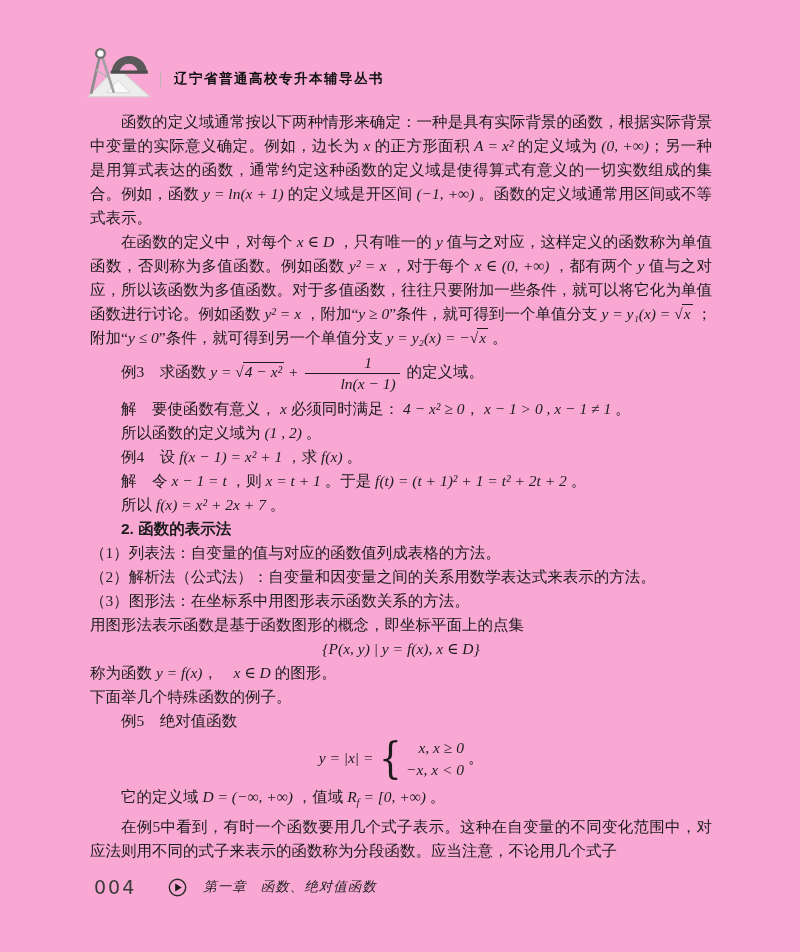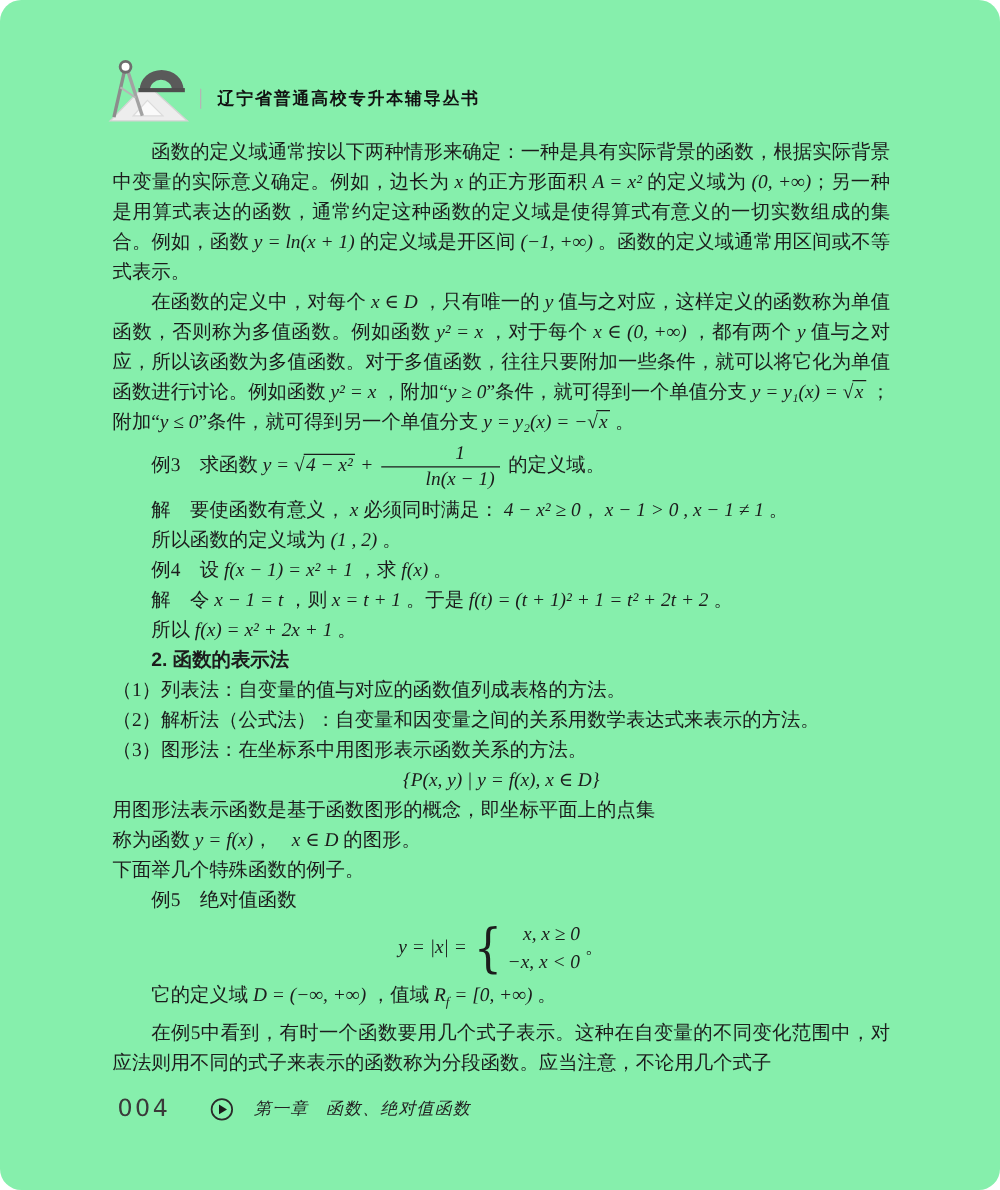--- a/index.html
+++ b/index.html
@@ -1,21 +1,21 @@
 <!DOCTYPE html>
 <html><head>
 <meta charset="utf-8">
 <style>
   html,body{margin:0;padding:0;}
   body{
     width:800px;height:952px;position:relative;background:#ffffff;
     font-family:"Liberation Serif","DejaVu Serif",serif;color:#1c1c1c;
     overflow:hidden;
   }
-  .page{position:absolute;inset:0;background:#86efac;border-radius:17px;}
+  .page{position:absolute;inset:0;background:#f9a8d4;}
 
   
   .header{position:absolute;left:86px;top:44px;height:56px;display:flex;align-items:center;}
   .logo{width:66px;height:54px;flex:0 0 auto;}
   .hdr-divider{width:1px;height:16px;background:#b5b5b5;margin:14px 0 0 8px;}
   .series-title{
     font-family:"Liberation Sans","DejaVu Sans",sans-serif;font-weight:bold;
     font-size:13.5px;color:#111;letter-spacing:1.5px;margin:14px 0 0 13px;white-space:nowrap;
   }
 
@@ -82,27 +82,27 @@
     <p class="para indent"><span>函数的定义域通常按以下两种情形来确定：一种是具有实际背景的函数，根据实际背景中变量的实际意义确定。例如，边长为 </span><span class="math">x</span><span> 的正方形面积 </span><span class="math">A = x²</span><span> 的定义域为 </span><span class="math">(0, +∞)</span><span>；另一种是用算式表达的函数，通常约定这种函数的定义域是使得算式有意义的一切实数组成的集合。例如，函数 </span><span class="math">y = ln(x + 1)</span><span> 的定义域是开区间 </span><span class="math">(−1, +∞)</span><span> 。函数的定义域通常用区间或不等式表示。</span></p>
     <p class="para indent"><span>在函数的定义中，对每个 </span><span class="math">x ∈ D</span><span> ，只有唯一的 </span><span class="math">y</span><span> 值与之对应，这样定义的函数称为单值函数，否则称为多值函数。例如函数 </span><span class="math">y² = x</span><span> ，对于每个 </span><span class="math">x ∈ (0, +∞)</span><span> ，都有两个 </span><span class="math">y</span><span> 值与之对应，所以该函数为多值函数。对于多值函数，往往只要附加一些条件，就可以将它化为单值函数进行讨论。例如函数 </span><span class="math">y² = x</span><span> ，附加“</span><span class="math">y ≥ 0</span><span>”条件，就可得到一个单值分支 </span><span class="math">y = y₁(x) = </span><span class="sqrt">√<span class="rad math">x</span></span><span> ；附加“</span><span class="math">y ≤ 0</span><span>”条件，就可得到另一个单值分支 </span><span class="math">y = y₂(x) = −</span><span class="sqrt">√<span class="rad math">x</span></span><span> 。</span></p>
     <p class="para indent formula-para"><span>例3　求函数 </span><span class="math">y = </span><span class="sqrt">√<span class="rad math">4 − x²</span></span><span class="math"> + </span><span class="frac">
           <span class="num math">1</span>
           <span class="den math">ln(x − 1)</span>
         </span><span> 的定义域。</span></p>
     <p class="para indent"><span>解　要使函数有意义， </span><span class="math">x</span><span> 必须同时满足： </span><span class="math">4 − x² ≥ 0</span><span>， </span><span class="math">x − 1 &gt; 0 , x − 1 ≠ 1</span><span> 。</span></p>
     <p class="para indent"><span>所以函数的定义域为 </span><span class="math">(1 , 2)</span><span> 。</span></p>
     <p class="para indent"><span>例4　设 </span><span class="math">f(x − 1) = x² + 1</span><span> ，求 </span><span class="math">f(x)</span><span> 。</span></p>
     <p class="para indent"><span>解　令 </span><span class="math">x − 1 = t</span><span> ，则 </span><span class="math">x = t + 1</span><span> 。于是 </span><span class="math">f(t) = (t + 1)² + 1 = t² + 2t + 2</span><span> 。</span></p>
-    <p class="para indent"><span>所以 </span><span class="math">f(x) = x² + 2x + 1</span><span> 。</span></p>
+    <p class="para indent"><span>所以 </span><span class="math">f(x) = x² + 2x + 7</span><span> 。</span></p>
     <p class="para indent heading"><span>2. 函数的表示法</span></p>
     <p class="para"><span>（1）列表法：自变量的值与对应的函数值列成表格的方法。</span></p>
     <p class="para"><span>（2）解析法（公式法）：自变量和因变量之间的关系用数学表达式来表示的方法。</span></p>
     <p class="para"><span>（3）图形法：在坐标系中用图形表示函数关系的方法。</span></p>
+    <p class="para"><span>用图形法表示函数是基于函数图形的概念，即坐标平面上的点集</span></p>
     <p class="para center"><span class="math">{P(x, y) | y = f(x), x ∈ D}</span></p>
-    <p class="para"><span>用图形法表示函数是基于函数图形的概念，即坐标平面上的点集</span></p>
     <p class="para"><span>称为函数 </span><span class="math">y = f(x)</span><span>，　</span><span class="math">x ∈ D</span><span> 的图形。</span></p>
     <p class="para"><span>下面举几个特殊函数的例子。</span></p>
     <p class="para indent"><span>例5　绝对值函数</span></p>
     <p class="para center abs-block"><span class="math">y = |x| = </span><span class="cases">
           <span class="brace">{</span>
           <span class="case-col">
             <span class="case-row math">x, x ≥ 0</span>
             <span class="case-row math">−x, x &lt; 0</span>
           </span>
         </span><span> 。</span></p>

